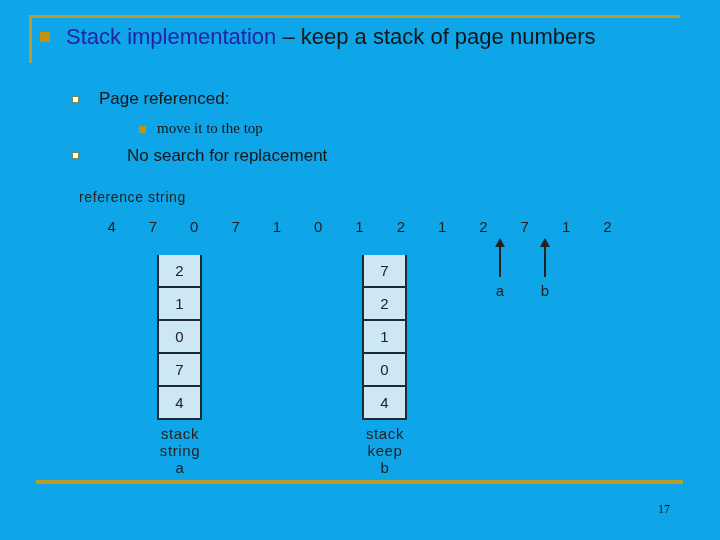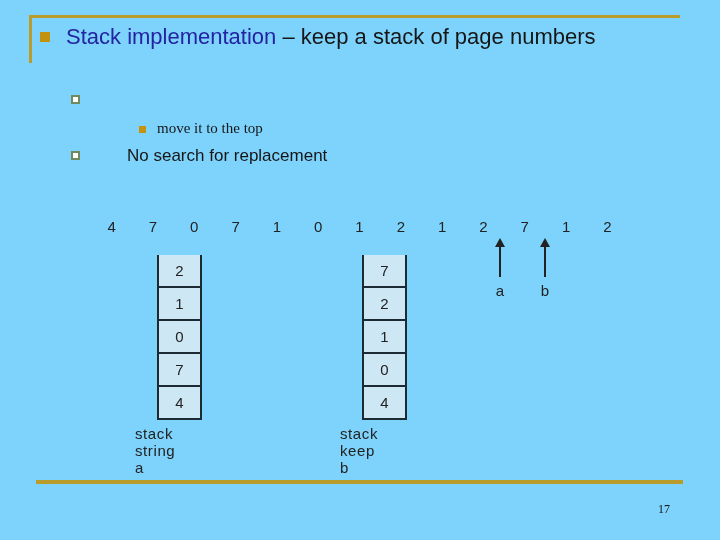--- a/index.html
+++ b/index.html
@@ -10,21 +10,21 @@
     --cell-fill: #CEE7F4;
     --cell-border: #1C2B33;
     --fig-ink: #222222;
   }
   * { margin: 0; padding: 0; box-sizing: border-box; }
   html, body { background: #ffffff; }
   .slide {
     position: relative;
     width: 720px;
     height: 540px;
-    background: #7dd3fc;
+    background: #0ea5e9;
     overflow: hidden;
     font-family: "Liberation Sans", sans-serif;
   }
   .top-line {
     position: absolute; left: 29px; top: 15px;
     width: 651px; height: 3px;
     background: var(--accent-line);
   }
   .left-vline {
     position: absolute; left: 29px; top: 15px;
@@ -78,21 +78,21 @@
   .cell {
     width: 45px; height: 33px;
     background: var(--cell-fill);
     border: 2px solid var(--cell-border);
     border-top: none;
     text-align: center; line-height: 31px;
     font-size: 15px; color: var(--fig-ink);
   }
   .stack-label {
     position: absolute; top: 425px; width: 90px;
-    text-align: left;
+    text-align: center;
     font-size: 15px; line-height: 17px; letter-spacing: 0.6px;
     color: var(--fig-ink);
   }
   .arrow {
     position: absolute; top: 238px; width: 12px;
     display: flex; flex-direction: column; align-items: center;
   }
   .arrow-head {
     width: 0; height: 0;
     border-left: 5px solid transparent;
@@ -119,27 +119,29 @@
 
   <div class="top-line"></div>
   <div class="left-vline"></div>
 
   <div class="title-bullet"></div>
   <div class="title">
     <div><span class="t-blue">Stack implementation</span><span> – keep a stack of page numbers</span></div>
   </div>
 
   <div class="l2-bullet" style="left:71px; top:95px;"></div>
+  <div class="l2-text" style="left:99px; top:89px;">Page referenced:</div>
 
   <div class="l3-bullet" style="left:139px; top:126px;"></div>
   <div class="l3-text" style="left:157px; top:120px;font-family:Liberation Serif, serif;">move it to the top</div>
 
   <div class="l2-bullet" style="left:71px; top:151px;"></div>
   <div class="l2-text" style="left:99px; top:146px;margin-left:28px;">No search for replacement</div>
 
+  <div class="fig-caption">reference string</div>
 
   <div class="ref-row">
     <span class="ref-num">4</span>
     <span class="ref-num">7</span>
     <span class="ref-num">0</span>
     <span class="ref-num">7</span>
     <span class="ref-num">1</span>
     <span class="ref-num">0</span>
     <span class="ref-num">1</span>
     <span class="ref-num">2</span>

